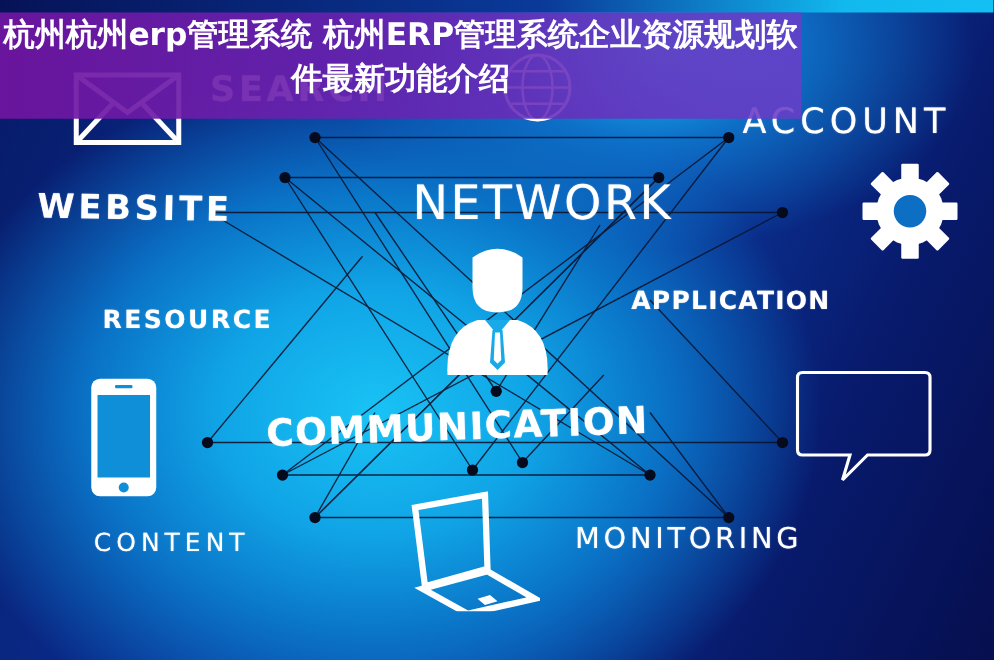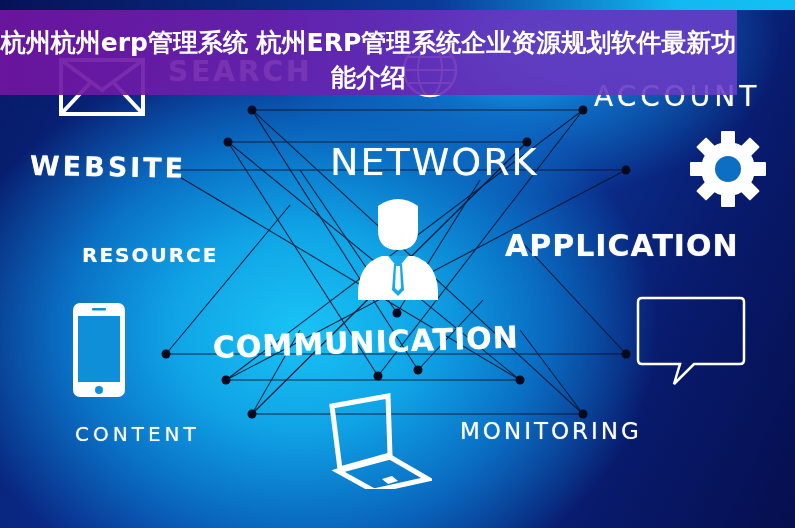--- a/index.html
+++ b/index.html
@@ -15,31 +15,31 @@
     .label {
       position: absolute; color: #ffffff;
       font-family: "DejaVu Sans", sans-serif; font-weight: bold;
       letter-spacing: 3px; text-transform: uppercase;
       transform-origin: left center;
       text-shadow: 0 0 1px rgba(255,255,255,0.6);
     }
     .lbl-website { left: 30px; top: 150px; font-size: 27px; transform: rotate(1deg); }
     .lbl-resource { left: 82px; top: 243px; font-size: 20px; letter-spacing: 2px; }
     .lbl-network { left: 330px; top: 140px; font-size: 38px; font-weight: normal; letter-spacing: 2px; }
-    .lbl-application { left: 505px; top: 228px; font-size: 30px; letter-spacing: 1px; }
+    .lbl-application { left: 505px; top: 228px; font-size: 20px; letter-spacing: 1px; }
     .lbl-communication { left: 213px; top: 330px; font-size: 30px; letter-spacing: 1px; transform: rotate(-2deg); }
     .lbl-content { left: 75px; top: 422px; font-size: 20px; font-weight: normal; letter-spacing: 4px; }
     .lbl-monitoring { left: 460px; top: 418px; font-size: 23px; font-weight: normal; letter-spacing: 3px; }
     .lbl-search { left: 168px; top: 55px; font-size: 28px; letter-spacing: 3px; color: #ffffff; }
     .lbl-account { left: 594px; top: 80px; font-size: 28px; font-weight: normal; letter-spacing: 4px; }
     .icon { position: absolute; }
     .banner {
-      position: absolute; left: 0; top: 10px; width: 737px; height: 85px;
+      position: absolute; left: 0; top: 10px; width: 641px; height: 85px;
       background: linear-gradient(90deg, rgba(112,20,160,0.93) 0%, rgba(104,36,178,0.9) 50%, rgba(104,62,200,0.88) 100%);
-      display: flex; align-items: flex-end; justify-content: center;
+      display: flex; align-items: flex-start; justify-content: center;
     }
     .banner-title {
       margin: 0; width: 740px; text-align: center; color: #ffffff;
       font-family: "DejaVu Sans", sans-serif; font-weight: bold;
       font-size: 25px; line-height: 35px; letter-spacing: 0px;
     }
     .top-strip { position: absolute; left: 0; top: 0; width: 795px; height: 10px;
       background: linear-gradient(90deg, #061257 0%, #0a3a9a 55%, #11b9ef 85%, #13c0f3 100%); }
   </style>
 </head>

